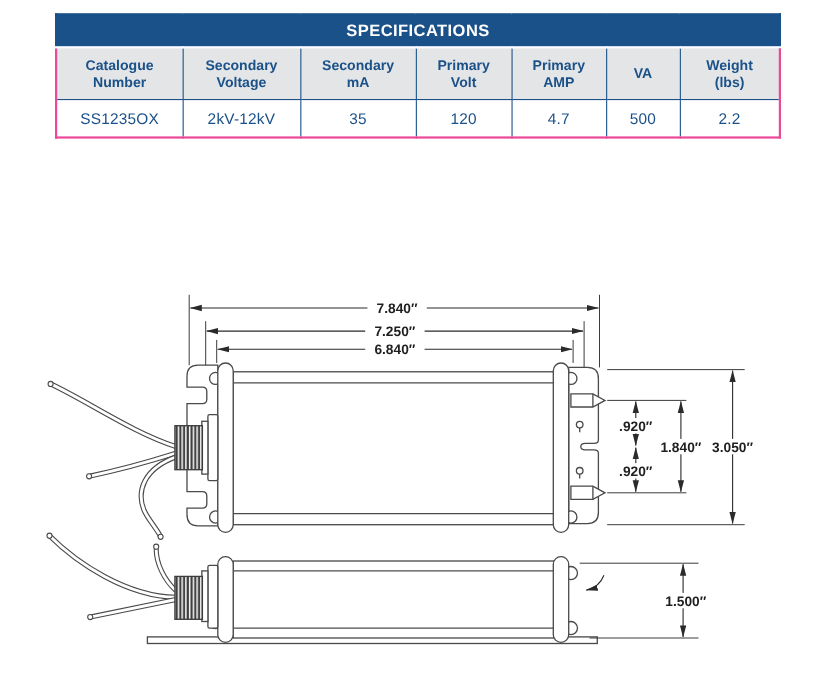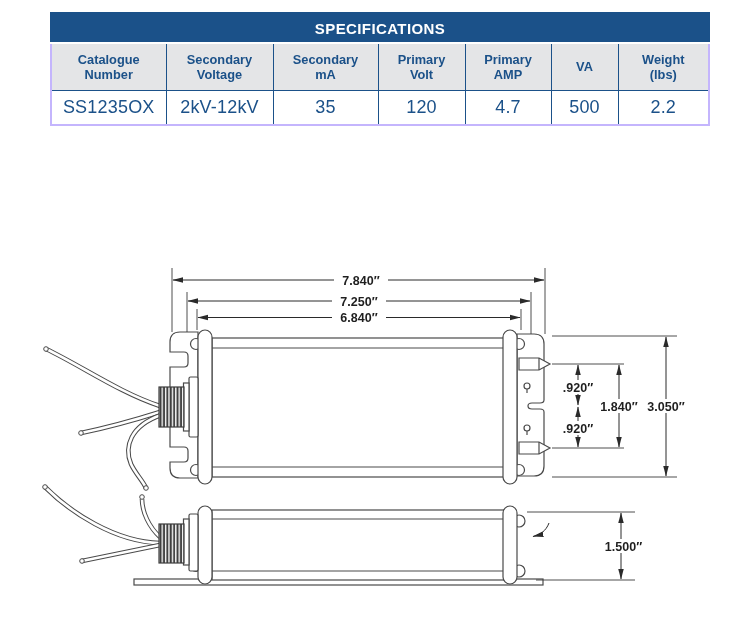--- a/index.html
+++ b/index.html
@@ -16,22 +16,22 @@
   }
   .spec-table .title-cell{
     background:#1b5189;color:#ffffff;font-size:15px;font-weight:bold;
     letter-spacing:.4px;height:26px;border:2px solid #1b5189;
     border-bottom:2.5px solid #ffffff;
   }
   .spec-table .col-head{
     background:#e4e5e7;font-size:12.8px;font-weight:bold;height:46px;
     line-height:1.18;padding:0 10px;
   }
-  .spec-table td{font-size:18px;height:31px;letter-spacing:.2px;margin-left:24px;}
-  .spec-table{border:2px solid #c4b5fd;}
+  .spec-table td{font-size:14px;height:31px;letter-spacing:.2px;margin-left:24px;}
+  .spec-table{border:2px solid #ec4899;}
 
   
   .diagram{position:absolute;left:0;top:233px;}
   .dev{stroke:#4a4a4a;stroke-width:1.2;fill:none;}
   .devf{stroke:#4a4a4a;stroke-width:1.2;fill:#ffffff;}
   .wire-o{stroke:#4a4a4a;stroke-width:4.6;fill:none;stroke-linecap:butt;}
   .wire-i{stroke:#ffffff;stroke-width:2.6;fill:none;stroke-linecap:butt;}
   .tip{stroke:#4a4a4a;stroke-width:1;fill:#ffffff;}
   .dim{stroke:#2a2a2a;stroke-width:1;fill:none;}
   .ext{stroke:#3a3a3a;stroke-width:0.9;fill:none;}

